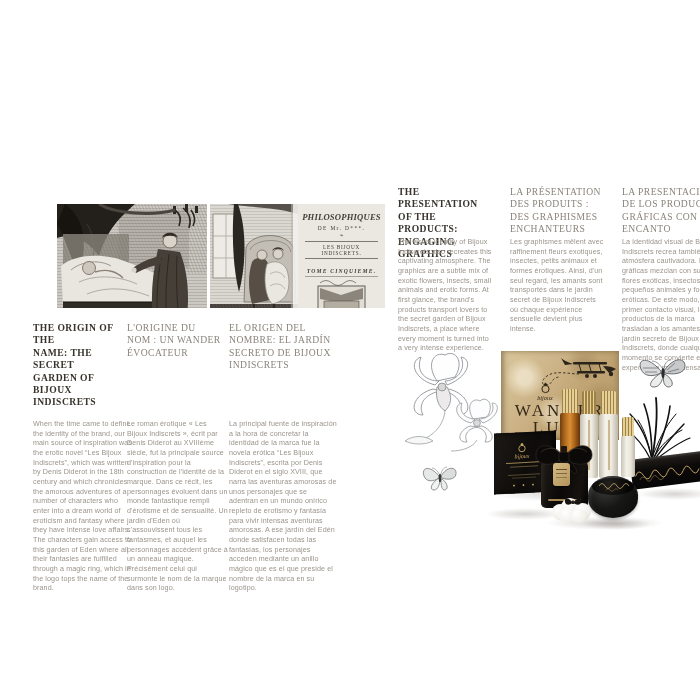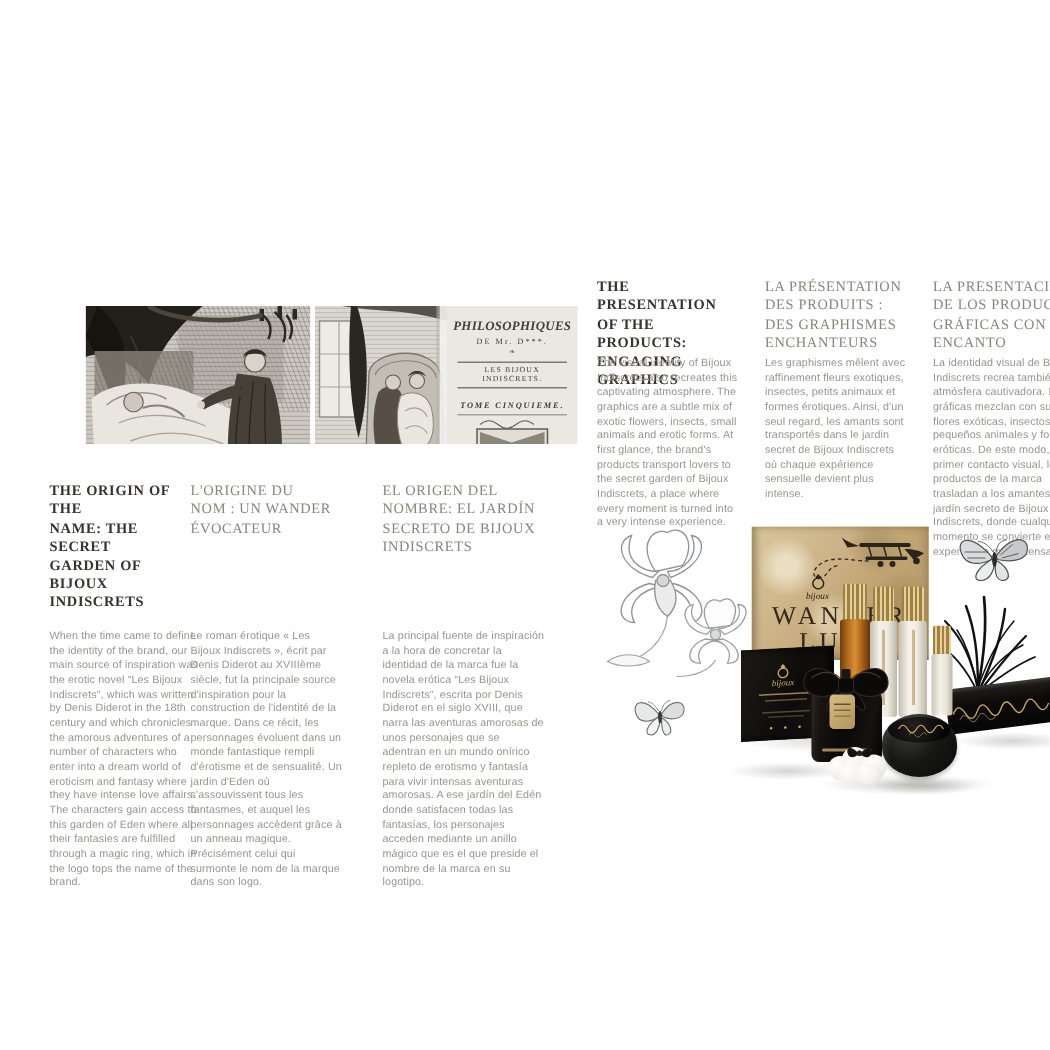--- a/index.html
+++ b/index.html
@@ -14,27 +14,27 @@
   }
   .heading.muted{font-weight:normal;color:#8a847b;}
   .body{
     position:absolute;left:0;right:0;margin:0;
     font-size:7.15px;line-height:9.65px;color:#9a948b;letter-spacing:.1px;
   }
   .lcol .body{top:55px;margin-top:43px;}
   .rcol .body{top:52px;}
   #lcol1{left:33px;top:322px;width:102px;}
   #lcol2{left:127px;top:322px;width:101px;}
-  #lcol3{left:255px;top:322px;width:108px;}
+  #lcol3{left:229px;top:322px;width:108px;}
   #rcol1{left:398px;top:186px;width:96px;}
   #rcol2{left:510px;top:186px;width:96px;}
   #rcol3{left:622px;top:186px;width:104px;}
 
   
-  .fig{position:absolute;top:188px;height:92px;overflow:hidden;}
+  .fig{position:absolute;top:188px;height:104px;overflow:hidden;}
   #figA{left:17px;width:150px;}
   #figB{left:170px;width:88px;}
   #figC{left:258px;width:87px;background:#ebe8e1;}
   #figC .tp{position:relative;width:100%;height:100%;text-align:center;color:#43403a;}
   .tp-l1{font-family:"Liberation Serif",serif;font-style:italic;font-weight:bold;font-size:8.6px;margin-top:8px;letter-spacing:.2px;}
   .tp-l2{font-family:"Liberation Serif",serif;font-size:5.4px;letter-spacing:1.4px;margin-top:3px;}
   .tp-orn{font-size:5px;color:#6d6a62;margin-top:2px;line-height:5px;}
   .tp-band{font-family:"Liberation Serif",serif;font-size:5.2px;letter-spacing:.8px;margin:3px 7px 0 7px;
     border-top:1px solid #7d7a72;border-bottom:1px solid #7d7a72;padding:2px 0;}
   .tp-l4{font-family:"Liberation Serif",serif;font-style:italic;font-weight:bold;font-size:5.6px;letter-spacing:1.2px;margin-top:4px;

